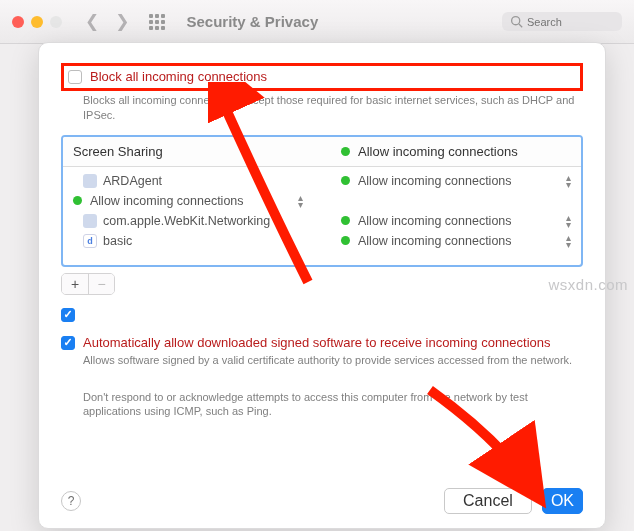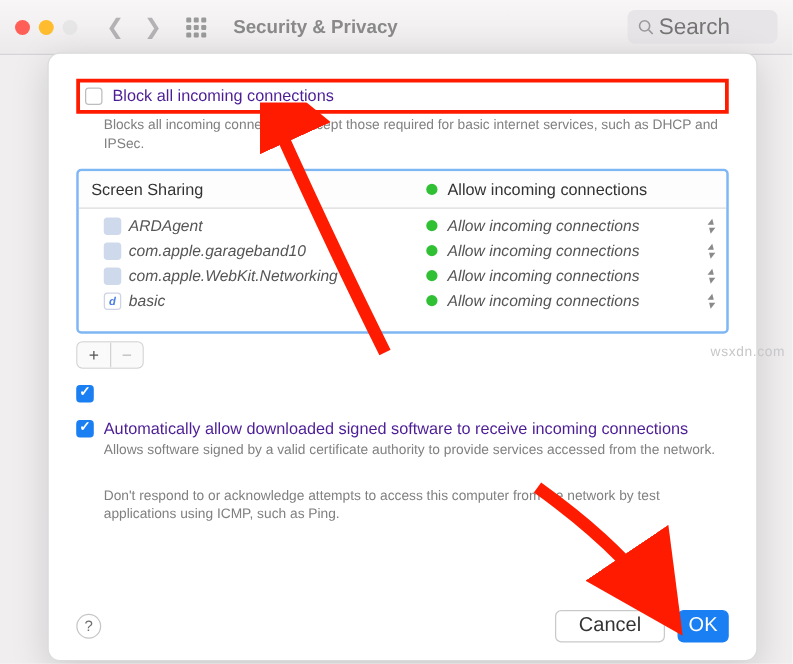--- a/index.html
+++ b/index.html
@@ -29,21 +29,21 @@
   .apps-icon { display:grid; grid-template-columns:repeat(3,4px); gap:2px; margin:0 6px;}
   .apps-icon span{width:4px;height:4px;background:#9a9a9a;border-radius:1px;}
   .title { font-weight:600; font-size:15px; color:#8a8a8a; margin-left:6px;}
   .spacer{flex:1;}
   .search {
     display:flex; align-items:center;
     background:#e7e5e7; border-radius:6px;
     padding:3px 8px; width:120px; color:#a0a0a0;
   }
   .search svg{margin-right:4px;}
-  .search input{border:none;background:transparent;outline:none;font-size:18px;color:#15803d;width:80px;}
+  .search input{border:none;background:transparent;outline:none;font-size:11px;color:#15803d;width:80px;}
 
   
   .sheet {
     position:absolute; top:42px; left:38px; right:28px; bottom:2px;
     background:#fff; border:1px solid #dcdbdc; border-radius:10px;
     box-shadow:0 8px 30px rgba(0,0,0,0.15);
     padding:20px 22px 14px 22px;
     display:flex; flex-direction:column;
   }
   .highlight-box {
@@ -52,40 +52,40 @@
     display:inline-flex; align-items:center;
     margin-bottom:2px;
   }
   .chk {
     width:14px;height:14px;border:1px solid #bdbdbd;border-radius:3px;
     margin-right:8px; display:inline-flex; align-items:center; justify-content:center;
     background:#fff; flex-shrink:0;
   }
   .chk.checked{background:#1a7ff2;border-color:#1a7ff2;}
   .chk.checked::after{content:"✓";color:#fff;font-size:11px;line-height:1;font-weight:700;}
-  .opt-label{font-size:13px;color:#4c1d95;}
+  .opt-label{font-size:13px;color:#b91c1c;}
   .sub {
     font-size:11px; color:#808080; line-height:1.35;
     margin:0 0 12px 22px;
   }
   .row{display:flex;align-items:flex-start;margin-bottom:3px;}
   .row .chk{margin-top:1px;}
 
   
   .table-frame{
     border:2px solid #7fb6f4; border-radius:4px;
     margin-bottom:6px; overflow:hidden; background:#fff;
   }
   .thead{
     display:flex; align-items:flex-end;
     padding:7px 10px; border-bottom:1px solid #dcdcdc;
     background:#fdfdfd;
     font-size:13px;
   }
-  .tbody{ padding:4px 0 14px 0;font-style:italic;}
+  .tbody{ padding:4px 0 14px 0;}
   .trow{
     display:flex; align-items:center;
     padding:3px 10px; font-size:12.5px; color:#555;
   }
   .app-col{flex:1; display:flex; align-items:center; gap:6px; padding-left:10px;}
   .status-col{width:230px; display:flex; align-items:center; gap:8px;}
   .dot{width:9px;height:9px;border-radius:50%;background:#30c033;flex-shrink:0;}
   .stepper{color:#8a8a8a;font-size:10px;line-height:7px;display:flex;flex-direction:column;margin-left:auto;}
   .app-icon{width:14px;height:14px;border-radius:3px;background:#cfd9ec;flex-shrink:0;}
   .app-icon.d{background:#fff;border:1px solid #cfd3e6;color:#4b7fe0;font-size:9px;display:flex;align-items:center;justify-content:center;font-weight:600;}
@@ -116,21 +116,21 @@
     padding:3px 18px;border-radius:5px;font-size:16px;
     border:1px solid #c9c9c9;background:#fff;color:#333;
   }
   .btn.primary{background:#1a7ff2;border-color:#1a7ff2;color:#fff;font-weight:500;padding:3px 8px;}
 
   
   .arrow{position:absolute;pointer-events:none;}
 
   .watermark{
     position:absolute; right:6px; top:276px;
-    font-size:11px; color:#c7c7c9; letter-spacing:0.5px;
+    font-size:15px; color:#c7c7c9; letter-spacing:0.5px;
     writing-mode:horizontal-tb;
   }
 </style>
 </head>
 <body>
 
 <div class="toolbar">
   <div class="traffic">
     <div class="tl-dot tl-red"></div>
     <div class="tl-dot tl-yellow"></div>
@@ -187,24 +187,20 @@
           <div class="status-col">
             <span class="dot"></span>
             <span>Allow incoming connections</span>
             <span class="stepper">
               <span>▴</span>
               <span>▾</span>
             </span>
           </div>
         </div>
         <div class="trow">
-          <div class="app-col">
-            <span class="app-icon"></span>
-            <span>com.apple.garageband10</span>
-          </div>
           <div class="status-col">
             <span class="dot"></span>
             <span>Allow incoming connections</span>
             <span class="stepper">
               <span>▴</span>
               <span>▾</span>
             </span>
           </div>
         </div>
         <div class="trow">

